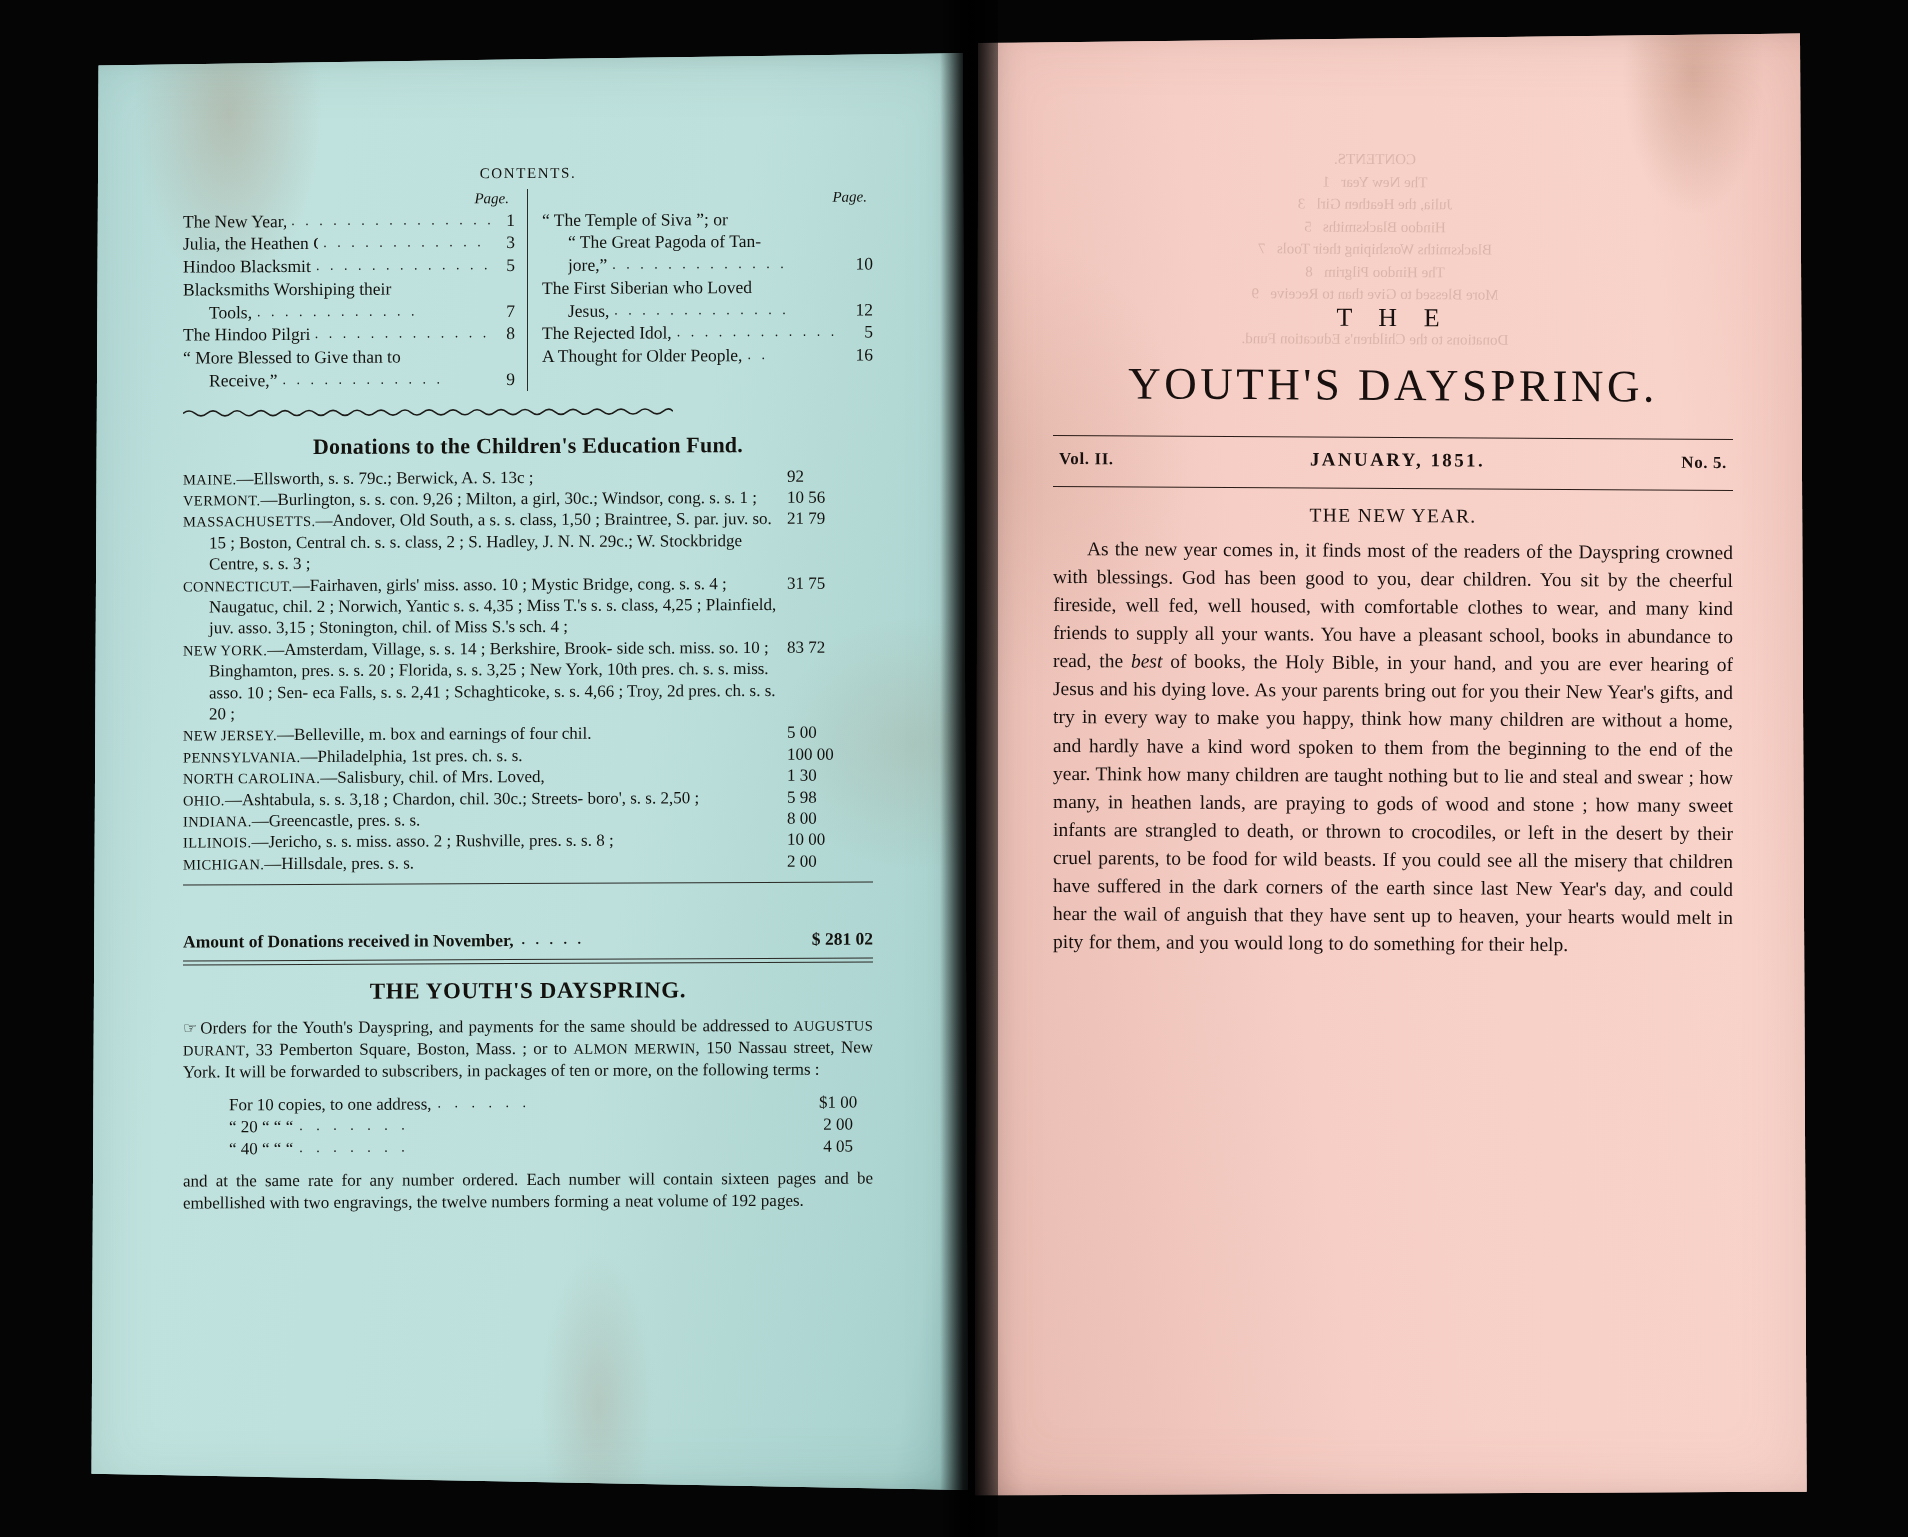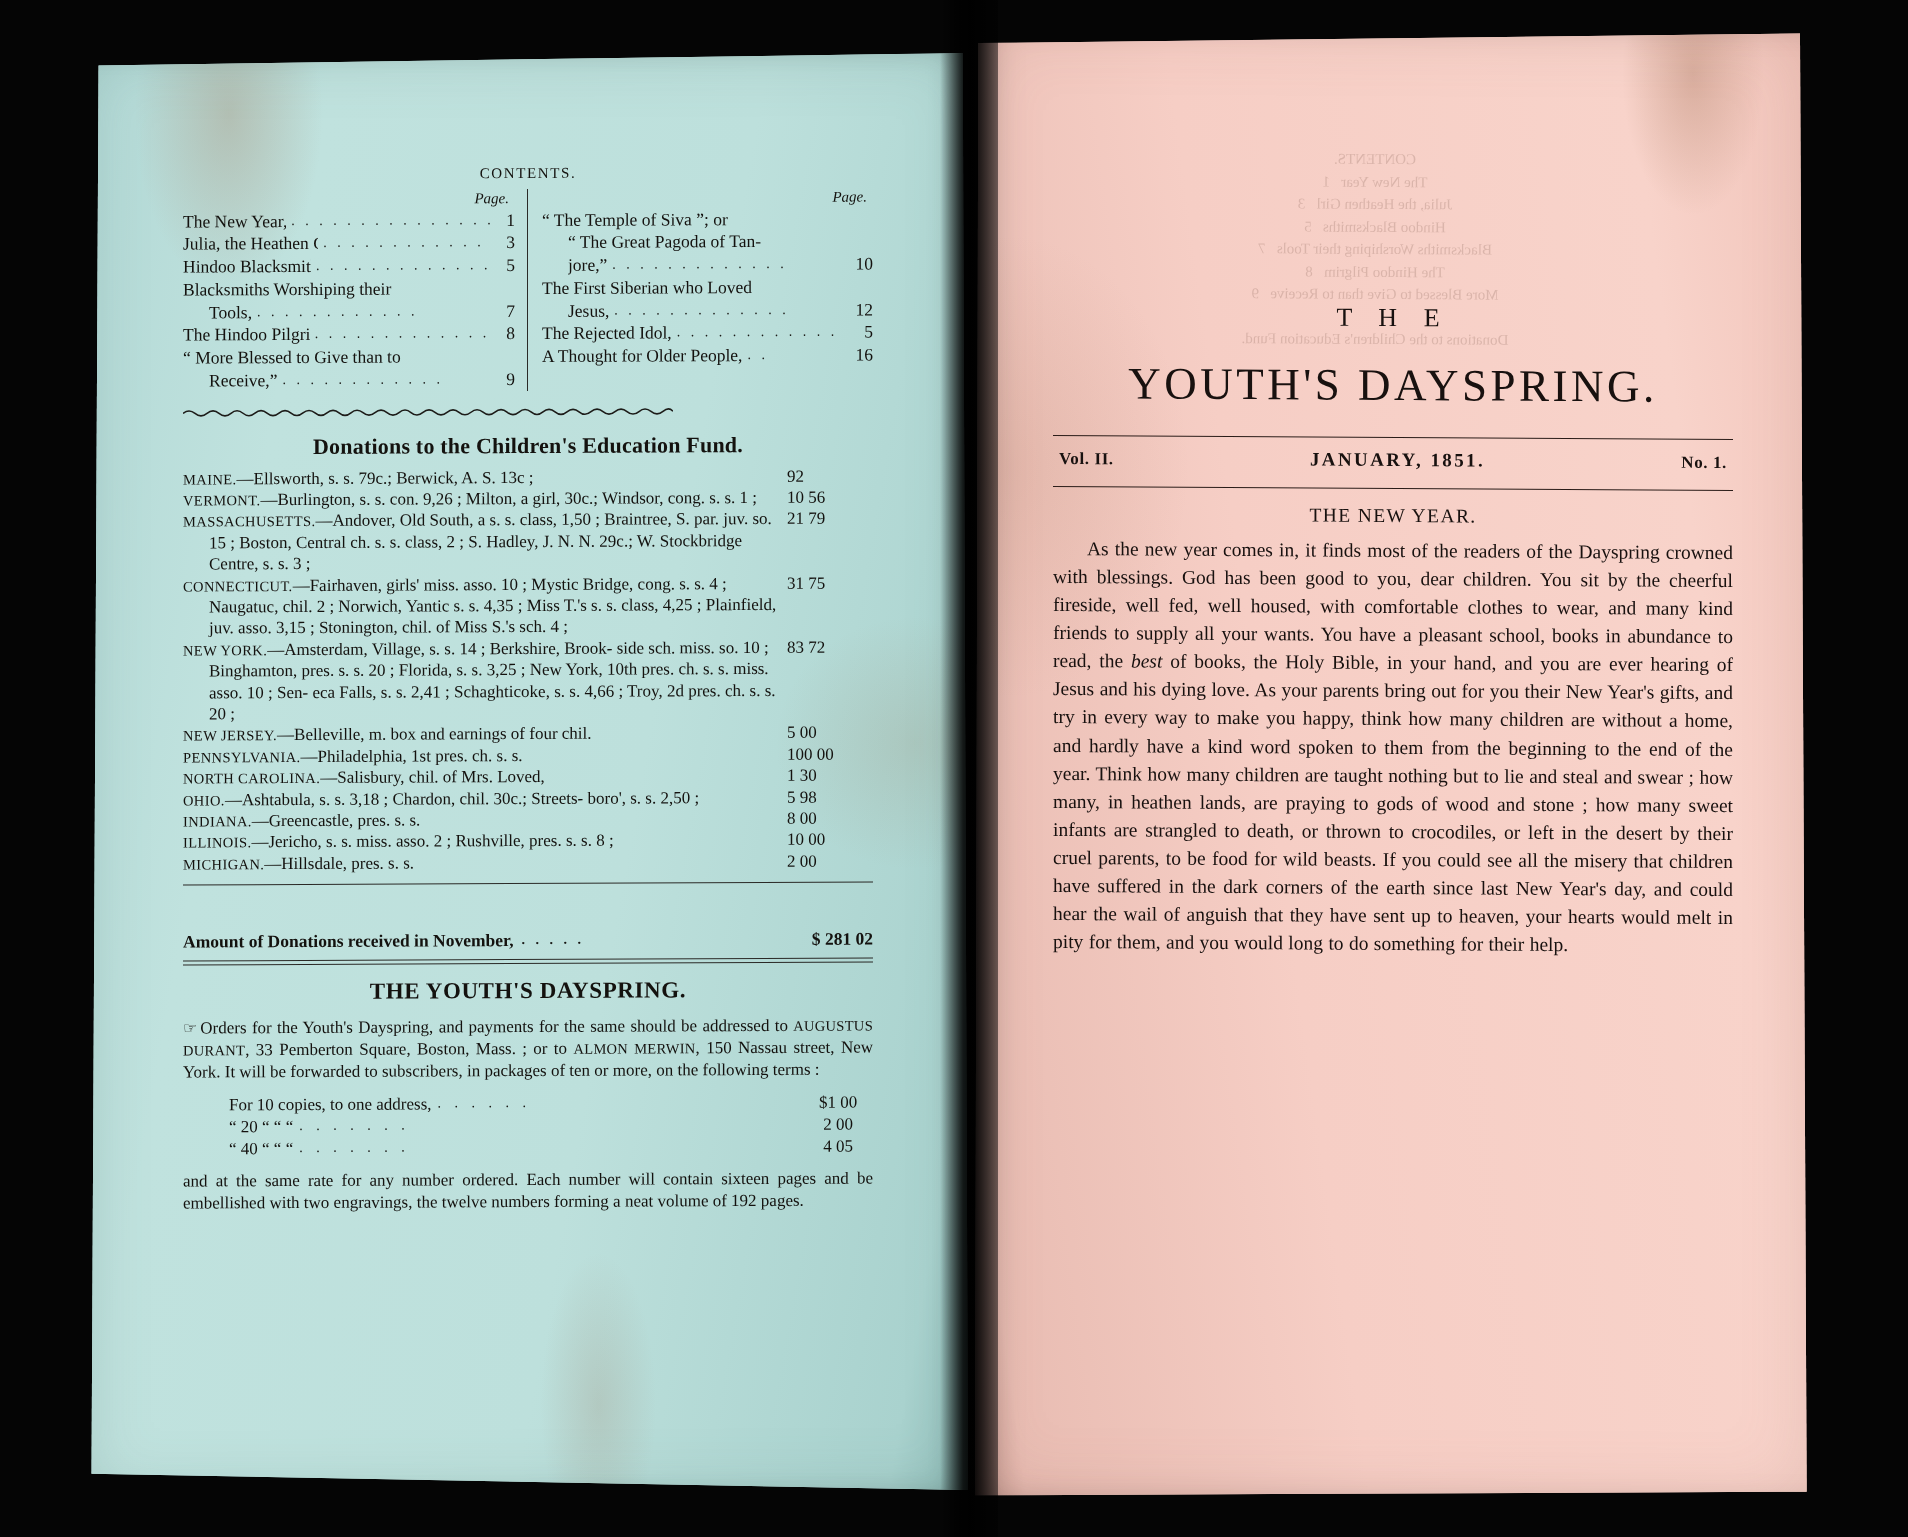--- a/index.html
+++ b/index.html
@@ -496,21 +496,21 @@
     </div>
 
     <div class="right-inner">
       <div class="the-line">T H E</div>
       <div class="mast-big">YOUTH'S DAYSPRING.</div>
       <div class="mast-rule"></div>
 
       <div class="issue-line">
         <span class="vol">Vol. II.</span>
         <span class="date">JANUARY, 1851.</span>
-        <span class="no">No. 1.</span>
+        <span class="no">No. 5.</span>
       </div>
       <div class="mast-rule"></div>
 
       <div class="article-title">THE NEW YEAR.</div>
 
       <div class="article-body">
         <span>As the new year comes in, it finds most of the readers of the Dayspring crowned with blessings.   God has been good to you, dear children.   You sit by the cheerful fireside, well fed, well housed, with comfortable clothes to wear, and many kind friends to supply all your wants.   You have a pleasant school, books in abundance to read, the </span><em>best</em><span> of books, the Holy Bible, in your hand, and you are ever hearing of Jesus and his dying love.   As your parents bring out for you their New Year's gifts, and try in every way to make you happy, think how many children are without a home, and hardly have a kind word spoken to them from the beginning to the end of the year.   Think how many children are taught nothing but to lie and steal and swear ; how many, in heathen lands, are praying to gods of wood and stone ; how many sweet infants are strangled to death, or thrown to crocodiles, or left in the desert by their cruel parents, to be food for wild beasts.   If you could see all the misery that children have suffered in the dark corners of the earth since last New Year's day, and could hear the wail of anguish that they have sent up to heaven, your hearts would melt in pity for them, and you would long to do something for their help.</span>
       </div>
     </div>
   </div>

